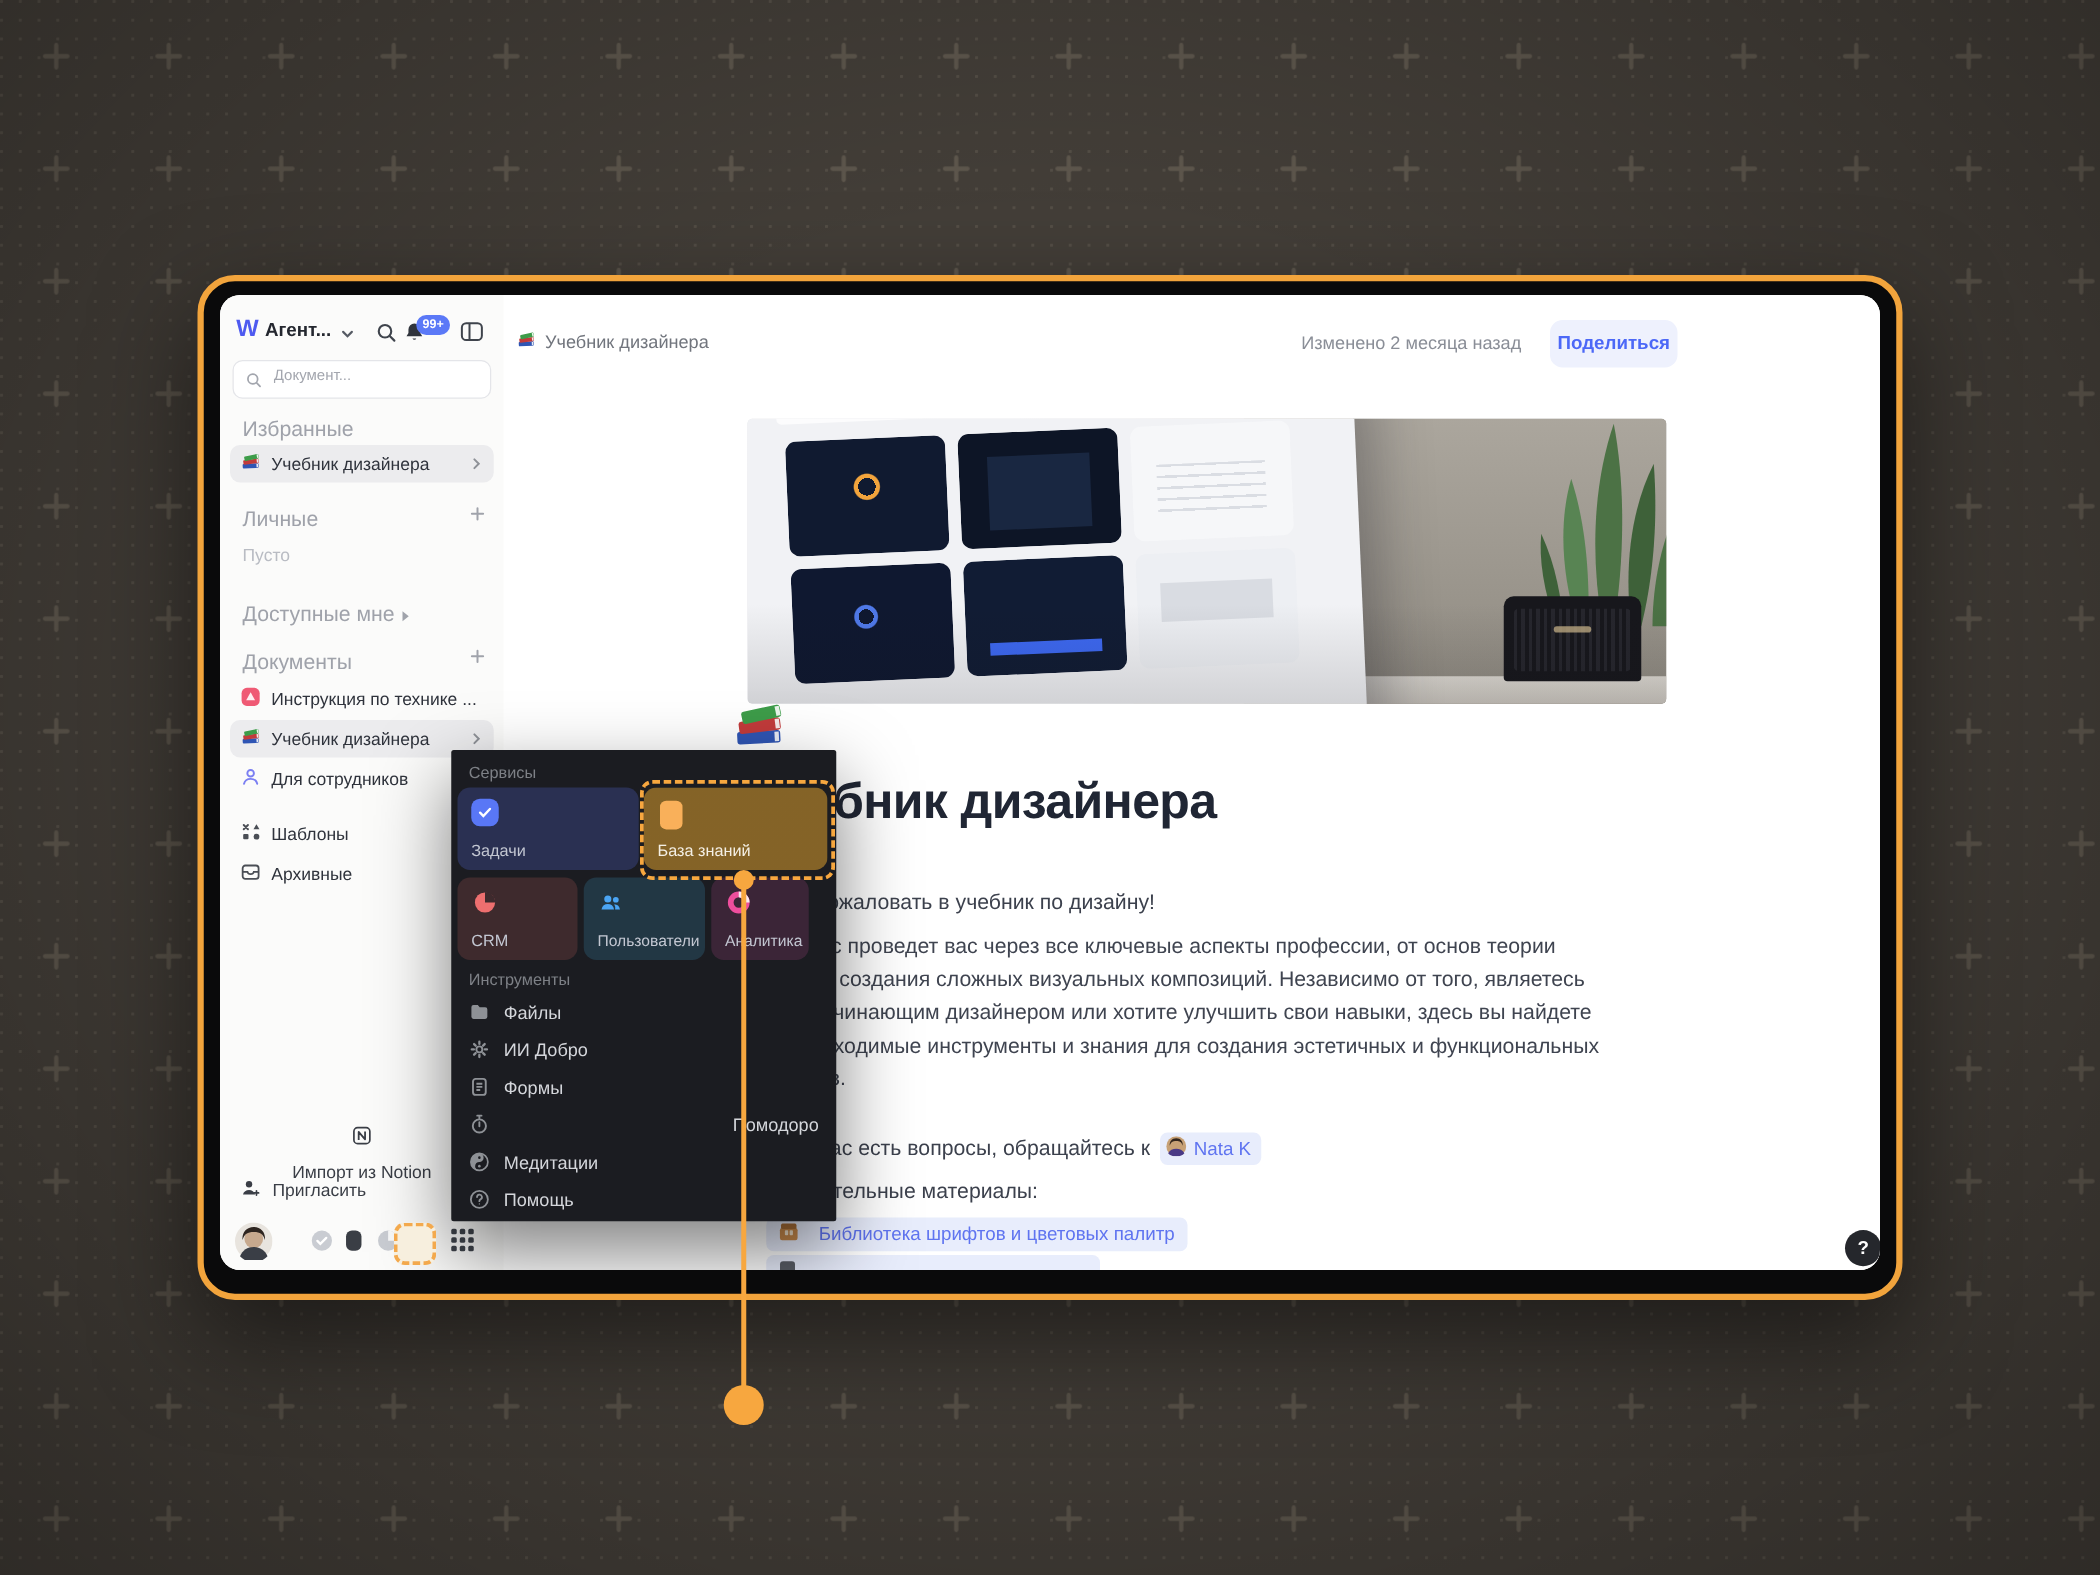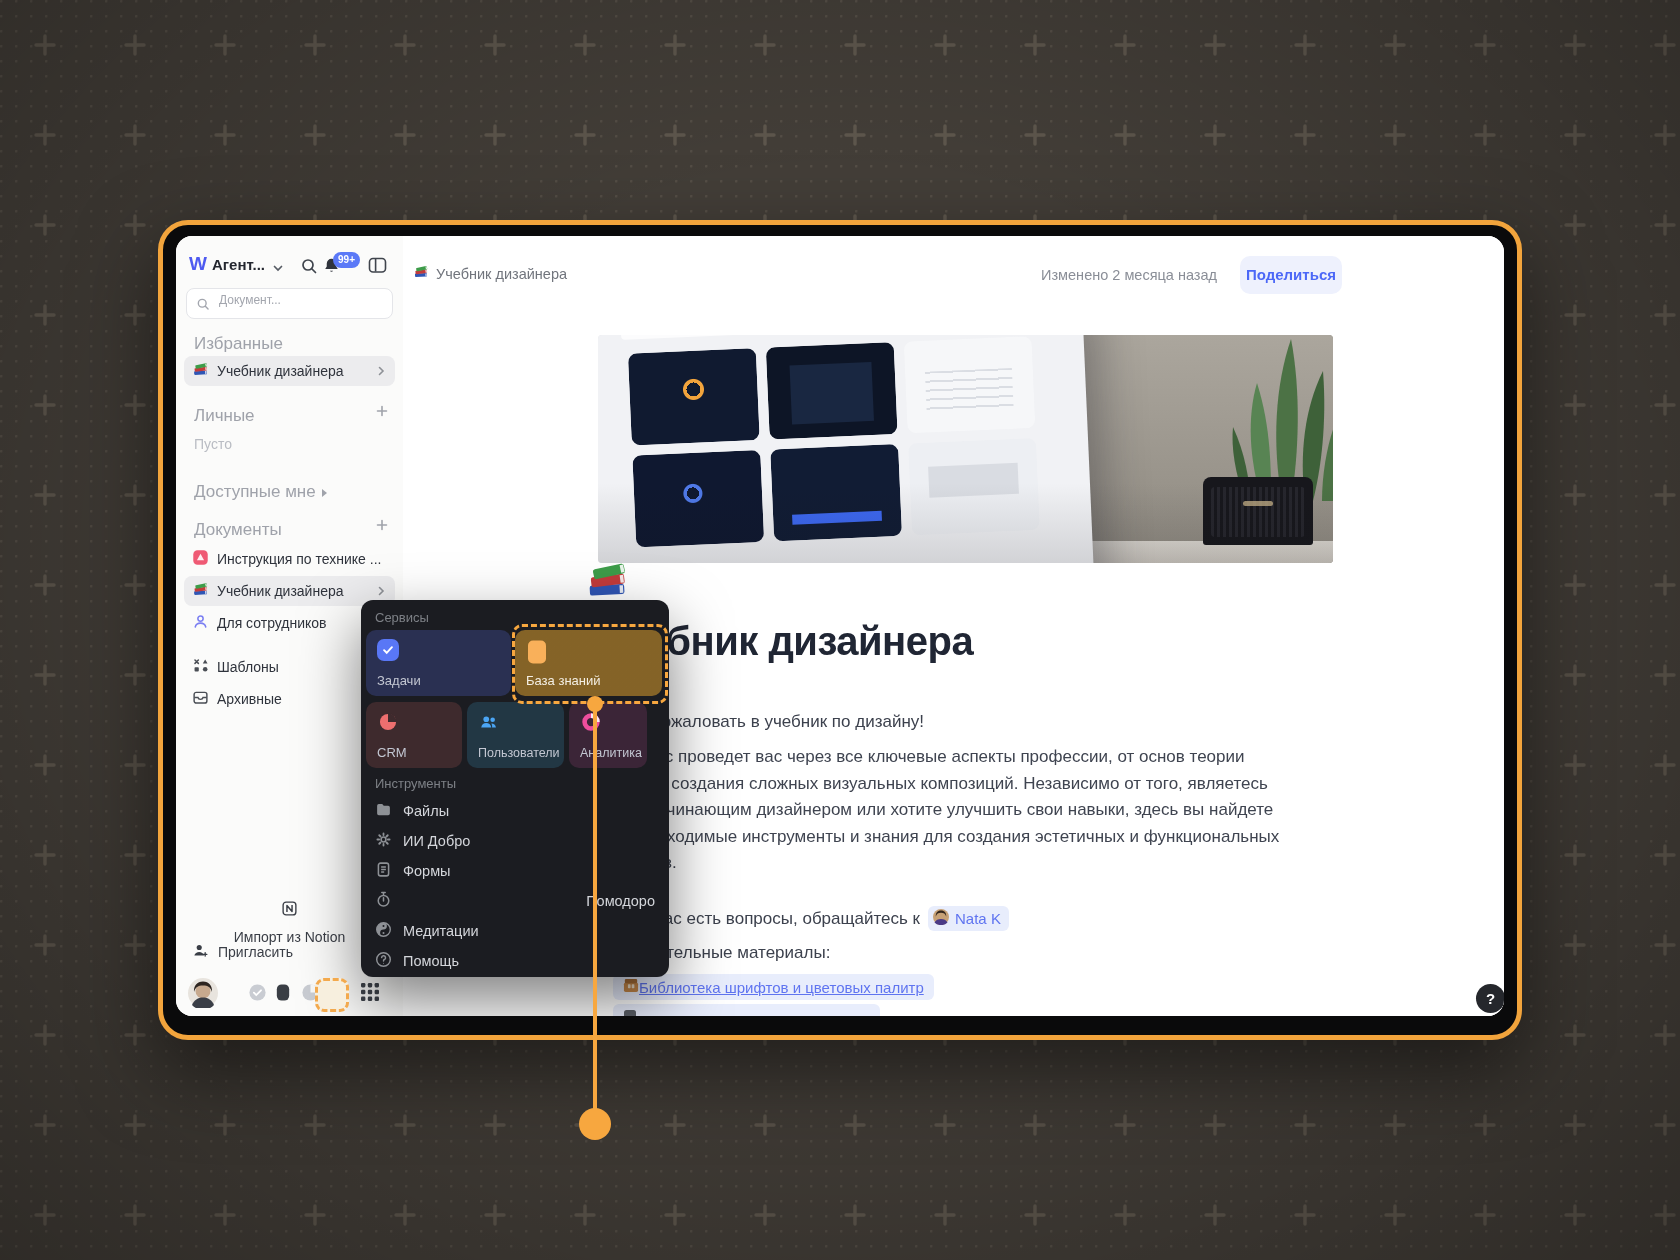--- a/index.html
+++ b/index.html
@@ -66,25 +66,25 @@
   .m5{left:202px;top:154px;background:linear-gradient(#3D68F0,#3D68F0) 50% 80%/70% 10px no-repeat,#111C34;}
   .m6{left:340px;top:154px;background:linear-gradient(#D9DCE2,#D9DCE2) 50% 40%/70% 34% no-repeat,#EDEFF3;}
   .page-books{position:absolute;left:181px;top:322px;}
   .page-title{position:absolute;left:195px;top:382px;font-size:40px;line-height:47px;font-weight:700;color:#202634;letter-spacing:-.5px;}
   .welcome{position:absolute;left:195px;top:476px;font-size:17px;color:#3C414D;}
   .para{position:absolute;left:195px;top:508px;font-size:17px;color:#3F4450;}
   .para div{height:26.5px;line-height:26.5px;white-space:nowrap;}
   .contact{position:absolute;left:195px;top:670px;font-size:17px;color:#3C414D;display:flex;align-items:center;gap:8px;}
   .mention{display:inline-flex;align-items:center;gap:6px;background:#E8EDFC;border-radius:6px;padding:3px 8px 3px 5px;font-size:15px;color:#5F74F0;}
   .materials{position:absolute;left:195px;top:707px;font-size:17px;color:#3C414D;}
-  .link-pill{position:absolute;left:210px;display:inline-flex;align-items:center;gap:0;background:#E8EDFC;border-radius:6px;padding:4px 10px;font-size:15px;color:#5F74F0;white-space:nowrap;text-decoration:underline;}
+  .link-pill{position:absolute;left:210px;display:inline-flex;align-items:center;gap:16px;background:#E8EDFC;border-radius:6px;padding:4px 10px;font-size:15px;color:#5F74F0;white-space:nowrap;}
   .help-btn{position:absolute;left:1073px;top:748px;width:29px;height:29px;border-radius:50%;background:#25272C;color:#fff;font-size:15px;font-weight:700;text-align:center;line-height:29px;}
 
   
-  .popup{position:absolute;left:185px;top:364px;width:308px;height:377px;background:#1B1C21;border-radius:12px;z-index:40;box-shadow:0 24px 60px rgba(0,0,0,.5);}
+  .popup{position:absolute;left:185px;top:364px;width:308px;height:377px;background:#1B1C21;border-radius:2px;z-index:40;box-shadow:0 24px 60px rgba(0,0,0,.5);}
   .pp-label{position:absolute;left:14px;font-size:13px;color:#7D8086;}
   .tile{position:absolute;height:66px;border-radius:10px;}
   .tile .t-ic{position:absolute;left:11px;top:9px;}
   .tile .t-lb{position:absolute;left:11px;bottom:8px;font-size:13px;color:#C3C7D2;white-space:nowrap;}
   .tile.kb{background:linear-gradient(rgba(249,167,60,.16),rgba(249,167,60,.16)),#6E5623;}
   .tile.kb .t-lb{color:#F4EFE4;}
   .t-check{width:22px;height:22px;background:#5977F6;border-radius:7px;display:flex;align-items:center;justify-content:center;}
   .tool-row{position:absolute;left:0;width:308px;height:30px;display:flex;align-items:center;gap:11px;padding:0 14px;font-size:14.5px;color:#D4D6DB;}
 
   

